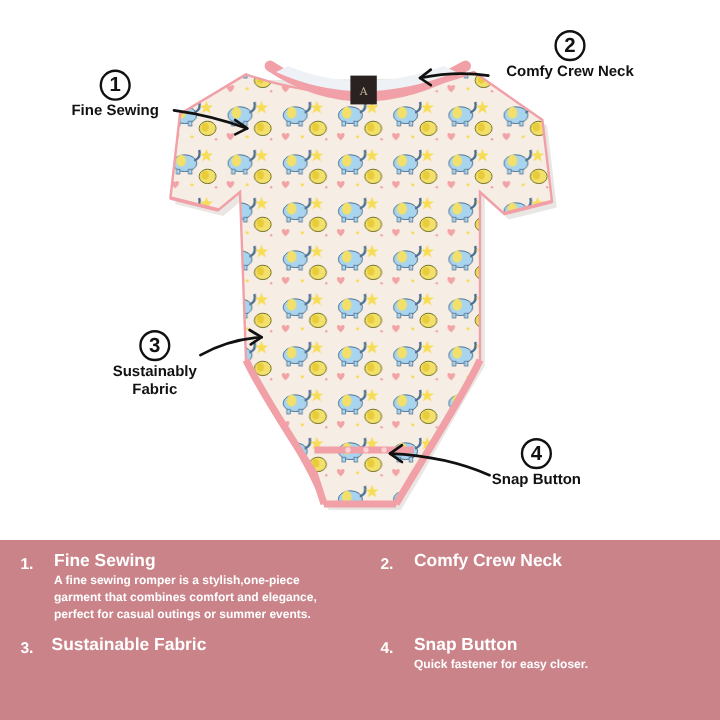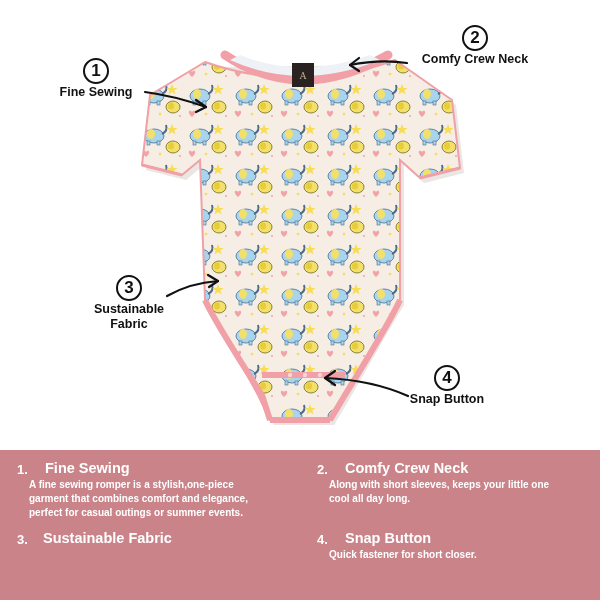--- a/index.html
+++ b/index.html
@@ -6,21 +6,21 @@
   body { width:600px; height:600px; position:relative; overflow:hidden; background:#ffffff; font-family:"Liberation Sans", sans-serif; }
   .stage { position:absolute; left:0; top:0; width:600px; height:450px; background:#ffffff; }
   .onesie { position:absolute; left:0; top:0; width:600px; height:450px; }
   .callout { position:absolute; text-align:center; color:#111; font-weight:bold; }
   .num-circle { display:inline-block; width:22px; height:22px; border:2px solid #111; border-radius:50%; font-size:17px; line-height:22px; text-align:center; font-weight:bold; background:#fff; }
   .callout-label { font-size:12.5px; line-height:15px; margin-top:1px; }
   .panel { position:absolute; left:0; top:450px; width:600px; height:150px; background:#c98389; color:#fff; }
   .feat { position:absolute; }
   .feat-num { position:absolute; left:0; top:0; font-size:13px; font-weight:bold; }
   .feat-title { position:absolute; left:28px; top:-2px; font-size:14.5px; font-weight:bold; white-space:nowrap; }
-  .feat-desc { position:absolute; left:12px; top:16px; font-size:10px; font-weight:bold; line-height:14px; white-space:pre-line; }
+  .feat-desc { position:absolute; left:28px; top:16px; font-size:10px; font-weight:bold; line-height:14px; white-space:pre-line; }
 </style>
 </head>
 <body>
 
 <div class="stage">
   <svg class="onesie" viewBox="0 0 600 450">
     <defs>
       <pattern id="print" width="46" height="40" patternUnits="userSpaceOnUse">
         <rect width="46" height="40" fill="#f6ede4"></rect>
 
@@ -82,45 +82,43 @@
   <div class="callout" style="left:48px; top:58px; width:96px;">
     <div class="num-circle">1</div>
     <div class="callout-label">Fine Sewing</div>
   </div>
   <div class="callout" style="left:420px; top:25px; width:110px;">
     <div class="num-circle">2</div>
     <div class="callout-label">Comfy Crew Neck</div>
   </div>
   <div class="callout" style="left:88px; top:275px; width:82px;">
     <div class="num-circle">3</div>
-    <div class="callout-label" style="white-space:pre-line;">Sustainable
+    <div class="callout-label" style="white-space:pre-line;">Sustainably
 Fabric</div>
   </div>
   <div class="callout" style="left:404px; top:365px; width:86px;">
     <div class="num-circle">4</div>
     <div class="callout-label">Snap Button</div>
   </div>
 </div>
 
 <div class="panel">
   <div class="feat" style="left:17px; top:12px; width:290px; height:60px;">
     <span class="feat-num">1.</span>
     <span class="feat-title">Fine Sewing</span>
     <span class="feat-desc">A fine sewing romper is a stylish,one-piece
 garment that combines comfort and elegance,
 perfect for casual outings or summer events.</span>
   </div>
   <div class="feat" style="left:317px; top:12px; width:280px; height:60px;">
     <span class="feat-num">2.</span>
     <span class="feat-title">Comfy Crew Neck</span>
-    <span class="feat-desc">Along with short sleeves, keeps your little one
- cool all day long.</span>
   </div>
   <div class="feat" style="left:17px; top:82px; width:290px; height:60px;">
     <span class="feat-num">3.</span>
     <span class="feat-title" style="left:26px;">Sustainable Fabric</span>
   </div>
   <div class="feat" style="left:317px; top:82px; width:280px; height:60px;">
     <span class="feat-num">4.</span>
     <span class="feat-title">Snap Button</span>
-    <span class="feat-desc">Quick fastener for short closer.</span>
+    <span class="feat-desc">Quick fastener for easy closer.</span>
   </div>
 </div>
 
 </body></html>

